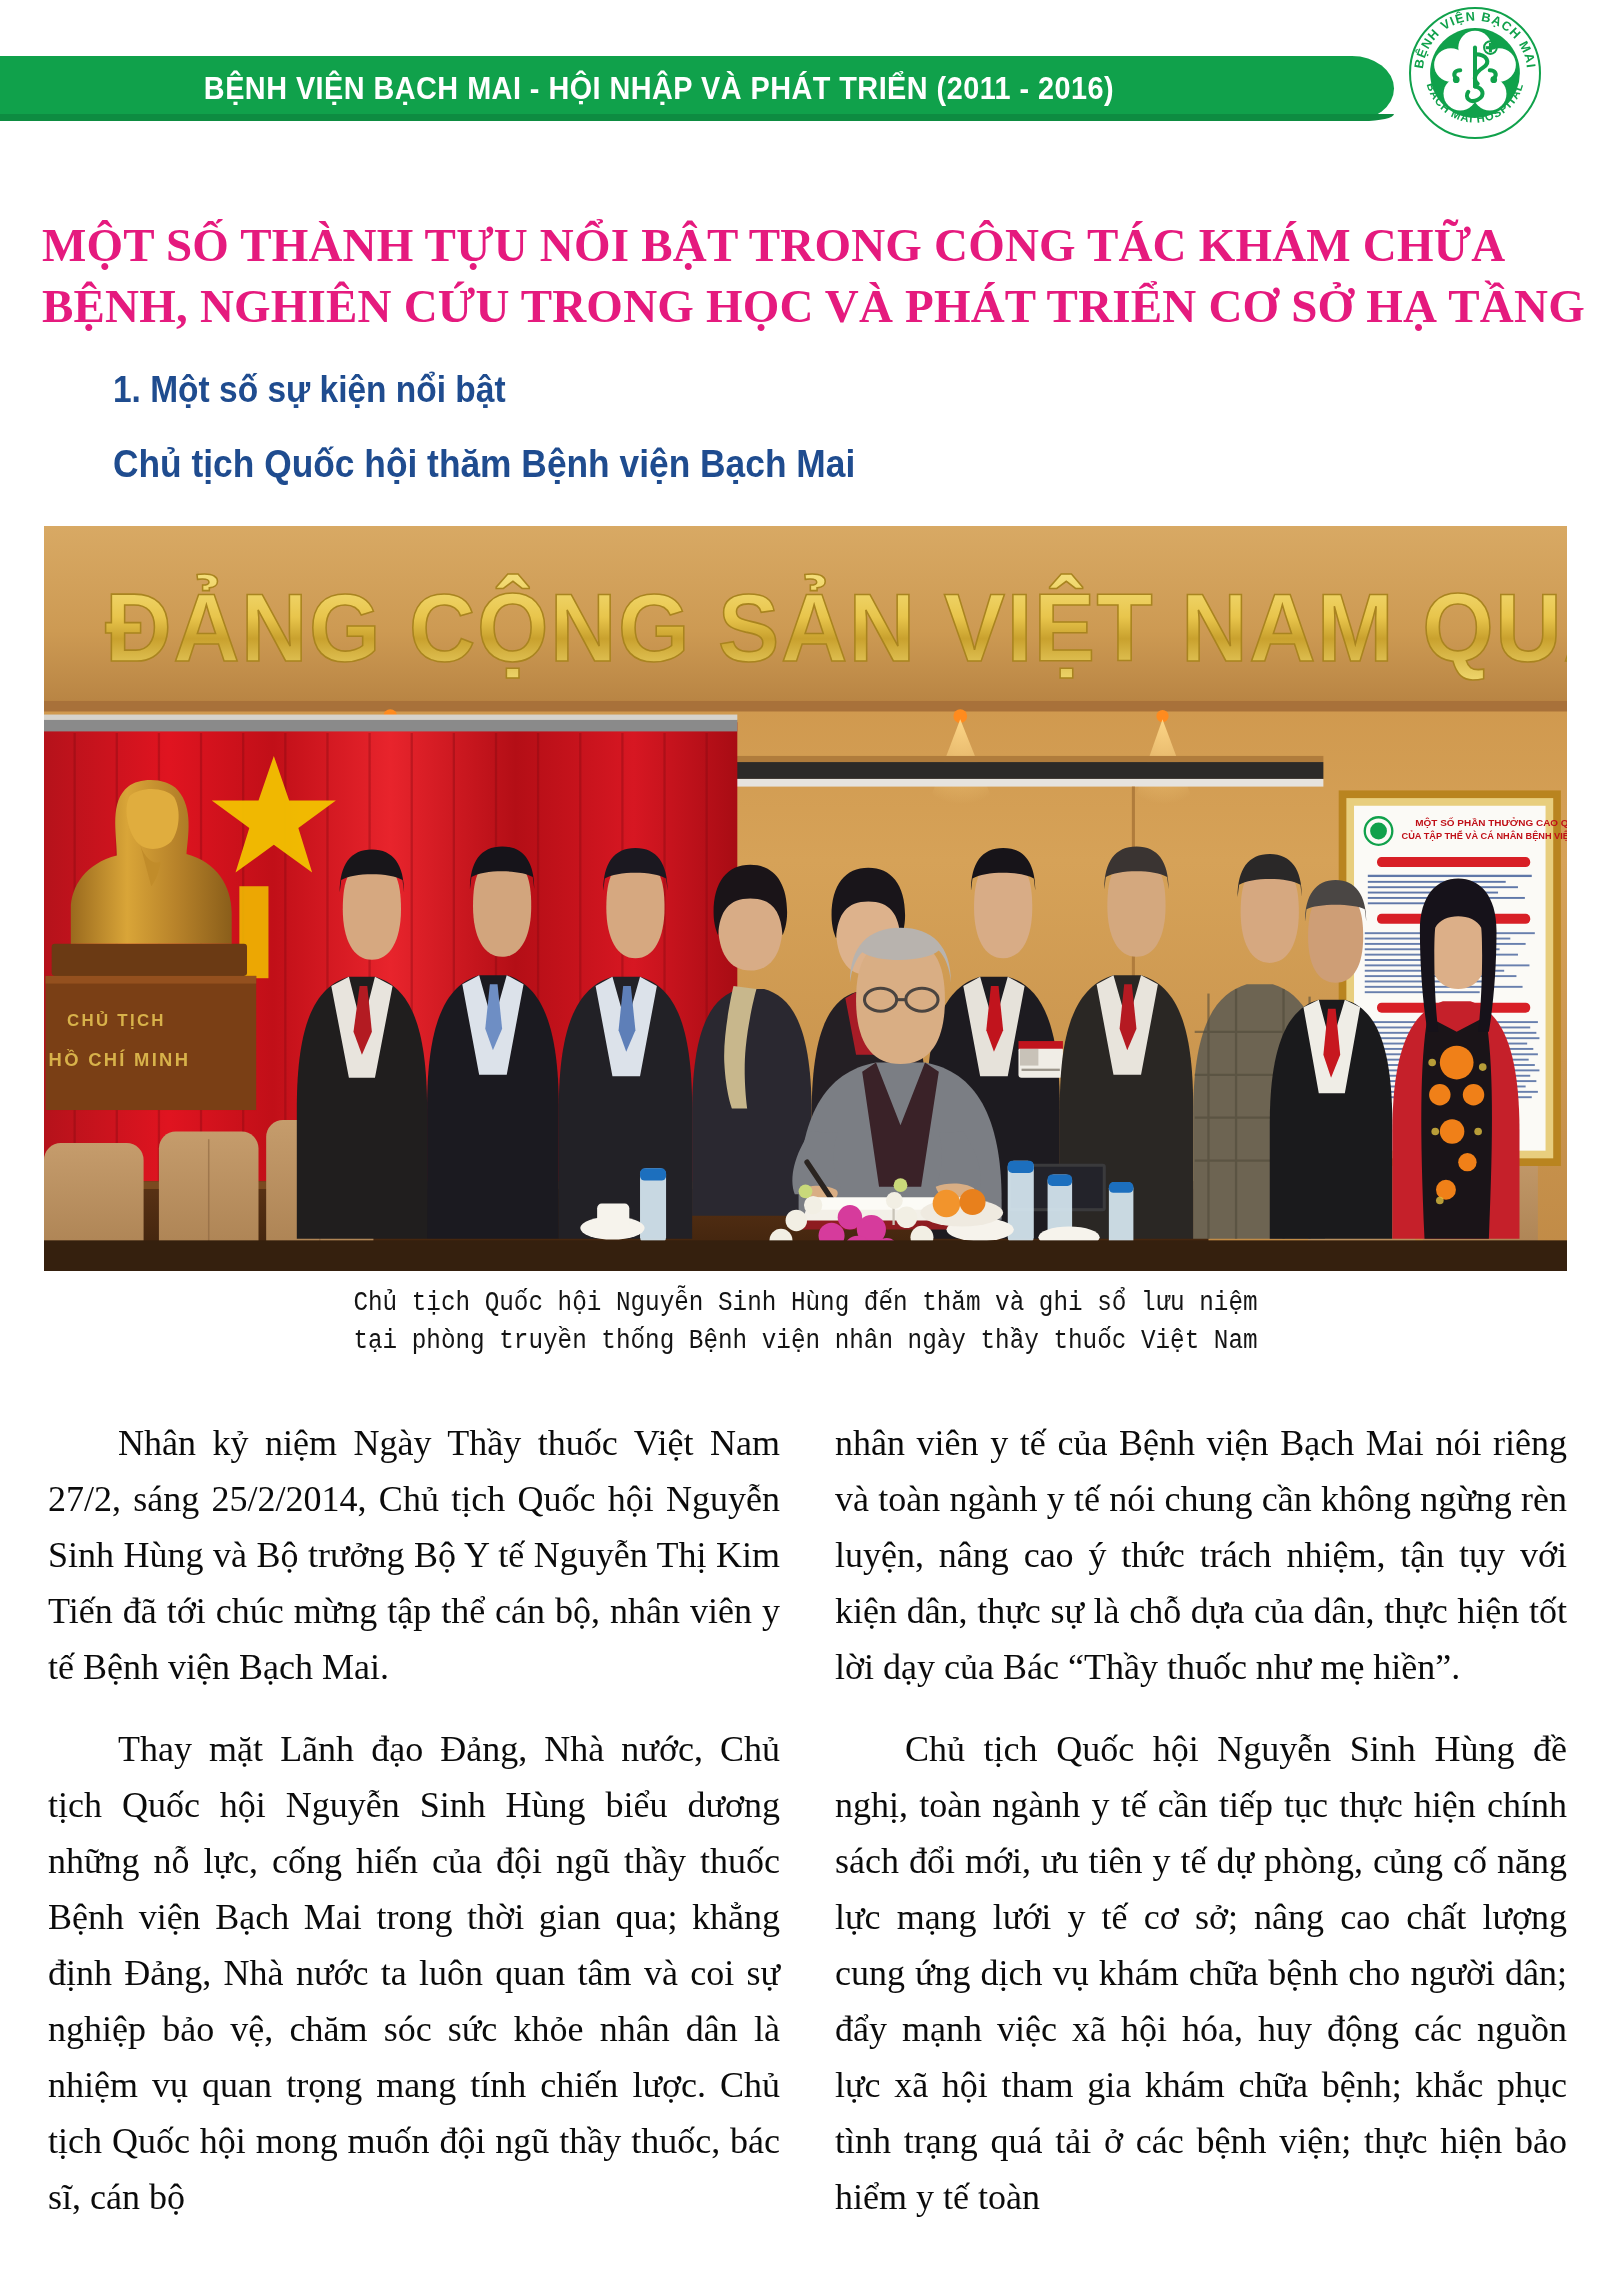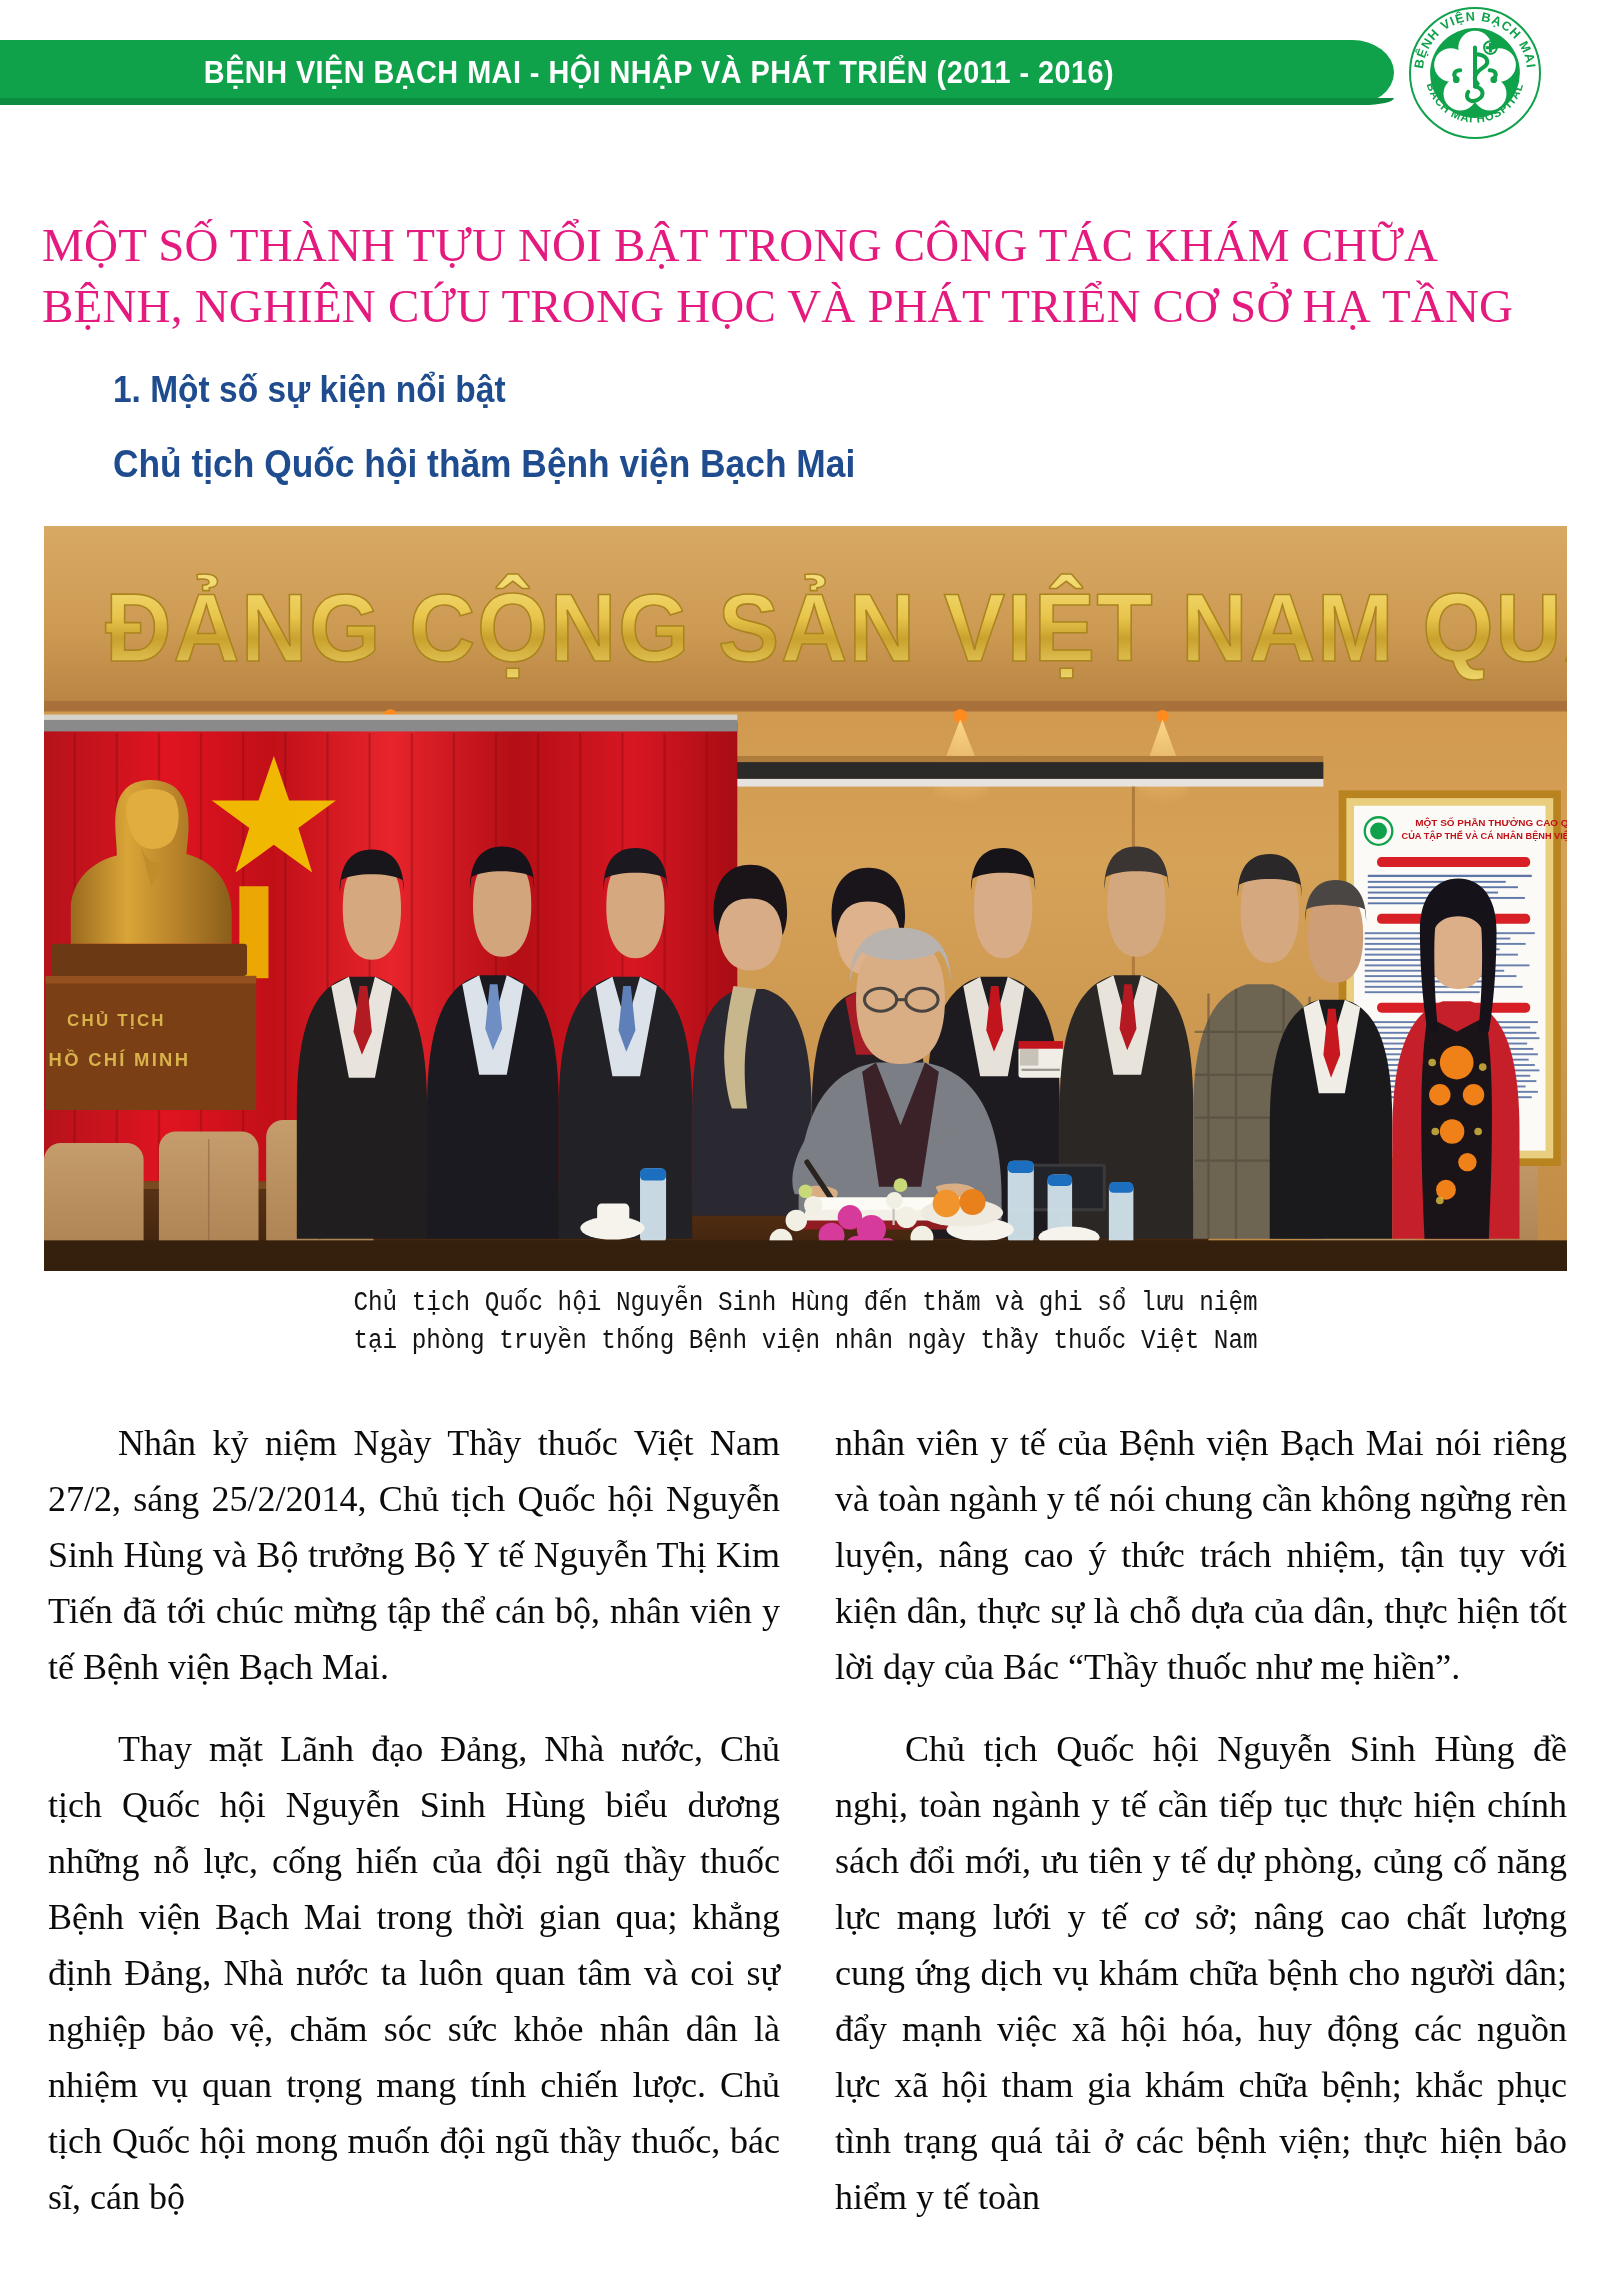--- a/index.html
+++ b/index.html
@@ -16,21 +16,21 @@
     width: 1620px;
     height: 2295px;
     background: #ffffff;
     overflow: hidden;
   }
 
   
   .header {
     position: absolute;
     left: 0px;
-    top: 40px;
+    top: 56px;
     width: 1394px;
     height: 65px;
     padding-left: 12px;
   }
   .header-bar {
     position: absolute;
     inset: 0;
     background: #10A14B;
     border-radius: 0 44px 44px 0 / 0 34px 34px 0;
   }
@@ -70,21 +70,21 @@
   .logo svg { display: block; width: 134px; height: 134px; }
 
   
   .main-title {
     position: absolute;
     left: 42px;
     top: 215px;
     width: 1540px;
     color: #E51A7E;
     font-family: "Liberation Serif", "DejaVu Serif", serif;
-    font-weight: 400;
+    font-weight: 700;
     font-size: 47px;
     line-height: 61px;
     letter-spacing: 0.2px;
   }
   .main-title .ln { display: block; white-space: nowrap; }
 
   
   .sub1, .sub2 {
     position: absolute;
     color: #1F4C8F;

